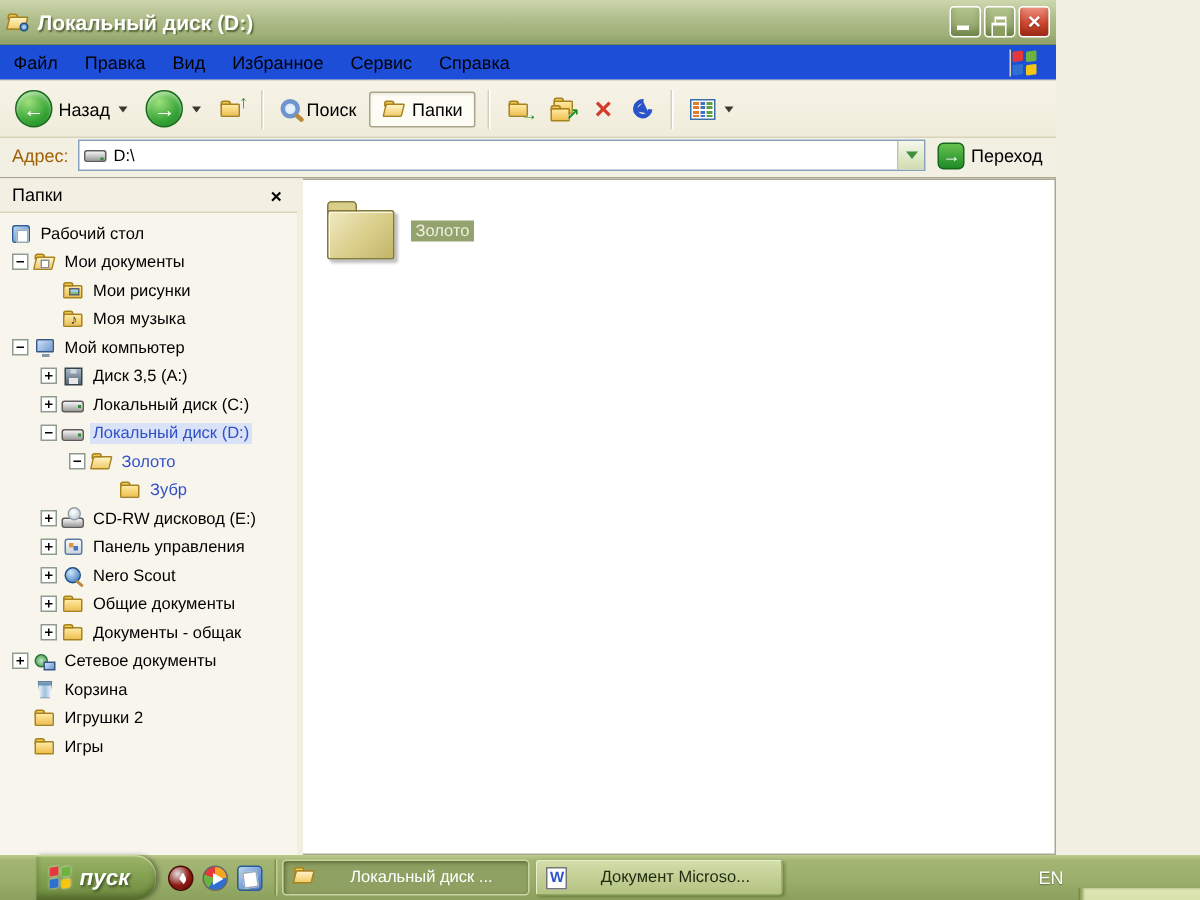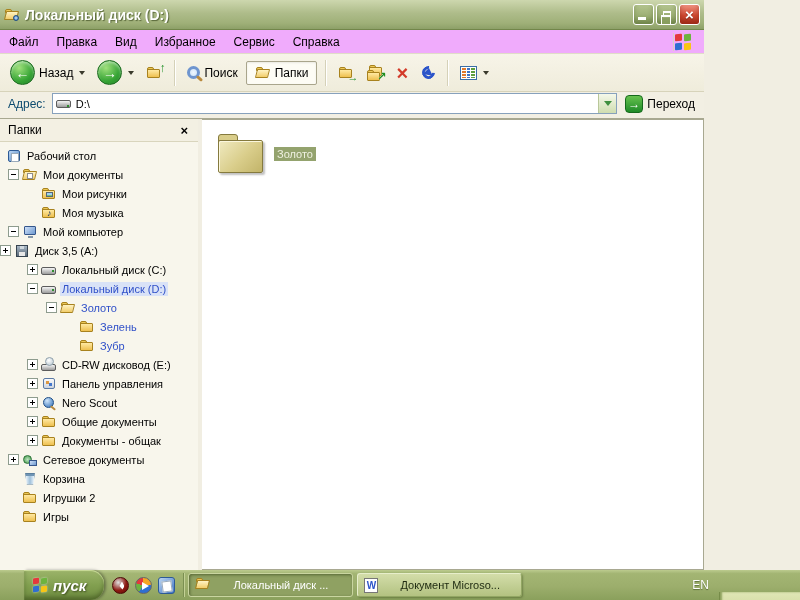--- a/index.html
+++ b/index.html
@@ -17,21 +17,21 @@
     display:flex;align-items:center;justify-content:center;position:relative;
     background:linear-gradient(180deg,#b4c48e,#8ba061);box-shadow:inset 0 -4px 5px rgba(60,80,30,.35);}
   .winbtn.close{background:linear-gradient(180deg,#ee9180,#cf4931 55%,#b93c26);
     box-shadow:inset 0 -4px 5px rgba(120,20,5,.45);}
   .g-min{position:absolute;left:4px;bottom:4px;width:8px;height:3px;background:#fff;}
   .g-rest{position:absolute;left:6px;top:6px;width:8px;height:7px;border:1px solid #fff;border-top-width:2px;background:transparent;}
   .g-rest::before{content:'';position:absolute;left:-3px;top:2px;width:8px;height:7px;border:1px solid #fff;border-top-width:2px;background:rgba(139,160,97,.9);}
   .g-close{color:#fff;font-size:15px;font-weight:bold;line-height:1;text-shadow:0 1px 1px #7d2413;}
 
   
-  .menubar{height:24px;background:#f0abfc;display:flex;align-items:center;border-bottom:1px solid #e0dcc8;}
+  .menubar{height:24px;background:#1d4ed8;display:flex;align-items:center;border-bottom:1px solid #e0dcc8;}
   .menu-item{padding:3px 9px;color:#000;font-size:12px;}
   .menubar .spacer{flex:1;}
   .xp-flag{width:18px;height:18px;position:relative;margin-right:6px;border-left:1px solid #d8d4c0;padding-left:6px;box-sizing:content-box;}
   .xp-flag i{position:absolute;width:7px;height:7px;border-radius:1px;transform:skewY(-6deg);}
   .xp-flag .r{left:1px;top:1px;background:#e3393c;}
   .xp-flag .g{left:10px;top:1px;background:#6db33f;}
   .xp-flag .b{left:1px;top:10px;background:#2f6fd0;}
   .xp-flag .y{left:10px;top:10px;background:#f7c514;}
 
   
@@ -54,21 +54,21 @@
   .views{width:17px;height:14px;border:1px solid #3a6ea5;background:#fff;display:flex;gap:1px;padding:1px;}
   .views i{flex:1;}
   .views i:nth-child(1){background:repeating-linear-gradient(180deg,#e07a2c 0 2px,#fff 2px 3px);}
   .views i:nth-child(2){background:repeating-linear-gradient(180deg,#3f74c4 0 2px,#fff 2px 3px);}
   .views i:nth-child(3){background:repeating-linear-gradient(180deg,#5f9e3c 0 2px,#fff 2px 3px);}
   .arrow-up{position:absolute;right:-3px;top:-4px;color:#1d8c1d;font-weight:bold;font-size:12px;text-shadow:0 0 1px #fff;}
   .arrow-go{position:absolute;right:-4px;bottom:-2px;color:#1d8c1d;font-weight:bold;font-size:11px;text-shadow:0 0 1px #fff;}
 
   
   .addressbar{height:27px;background:#f2efe3;display:flex;align-items:center;padding:0 3px 3px 8px;border-bottom:1px solid #a8a891;gap:6px;}
-  .addr-label{color:#0c4a6e;font-size:12px;}
+  .addr-label{color:#a16207;font-size:12px;}
   .addr-field{flex:1;height:21px;background:#fff;border:1px solid #87a1bc;display:flex;align-items:center;padding-left:3px;gap:4px;}
   .addr-text{font-size:11px;color:#000;flex:1;}
   .addr-drop{width:18px;height:19px;background:linear-gradient(180deg,#f5f8ea,#cfddb0);border-left:1px solid #b9c79a;display:flex;align-items:center;justify-content:center;}
   .chev{width:0;height:0;border-left:4px solid transparent;border-right:4px solid transparent;border-top:5px solid #3f8f3f;}
   .go-btn{display:flex;align-items:center;gap:4px;padding:1px 6px 1px 2px;}
   .go-icon{width:18px;height:18px;border-radius:4px;background:linear-gradient(180deg,#66c24e,#1f8a28);
     border:1px solid #15691c;color:#fff;font-weight:bold;display:flex;align-items:center;justify-content:center;font-size:12px;}
   .go-label{font-size:12px;color:#000;}
 
   
@@ -319,21 +319,21 @@
             <span class="tlabel">Моя музыка</span>
           </div>
           <div class="trow" style="margin-left:8px">
             <span class="exp minus"></span>
             <span class="i">
               <span class="mon"></span>
               <span class="stand"></span>
             </span>
             <span class="tlabel">Мой компьютер</span>
           </div>
-          <div class="trow" style="">
+          <div class="trow" style="margin-left:27px">
             <span class="exp plus"></span>
             <span class="i">
               <span class="flbody"></span>
               <span class="flsl"></span>
               <span class="fllab"></span>
             </span>
             <span class="tlabel">Диск 3,5 (A:)</span>
           </div>
           <div class="trow" style="margin-left:27px">
             <span class="exp plus"></span>
@@ -351,28 +351,20 @@
             </span>
             <span class="tlabel blue sel">Локальный диск (D:)</span>
           </div>
           <div class="trow" style="margin-left:46px">
             <span class="exp minus"></span>
             <span class="i">
               <span class="ftab"></span>
               <span class="fbody open"></span>
             </span>
             <span class="tlabel blue">Золото</span>
-          </div>
-          <div class="trow" style="margin-left:65px">
-            <span class="exp-sp"></span>
-            <span class="i">
-              <span class="ftab"></span>
-              <span class="fbody"></span>
-            </span>
-            <span class="tlabel blue">Зелень</span>
           </div>
           <div class="trow" style="margin-left:65px">
             <span class="exp-sp"></span>
             <span class="i">
               <span class="ftab"></span>
               <span class="fbody"></span>
             </span>
             <span class="tlabel blue">Зубр</span>
           </div>
           <div class="trow" style="margin-left:27px">

